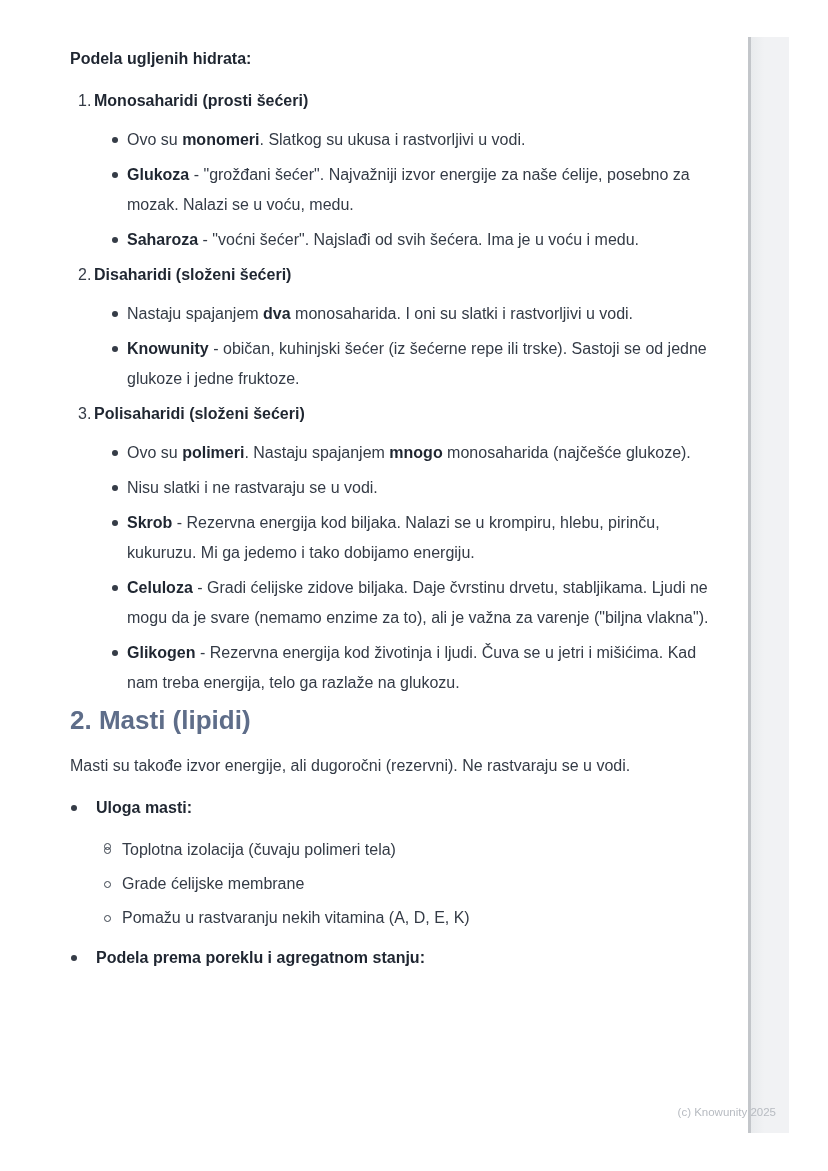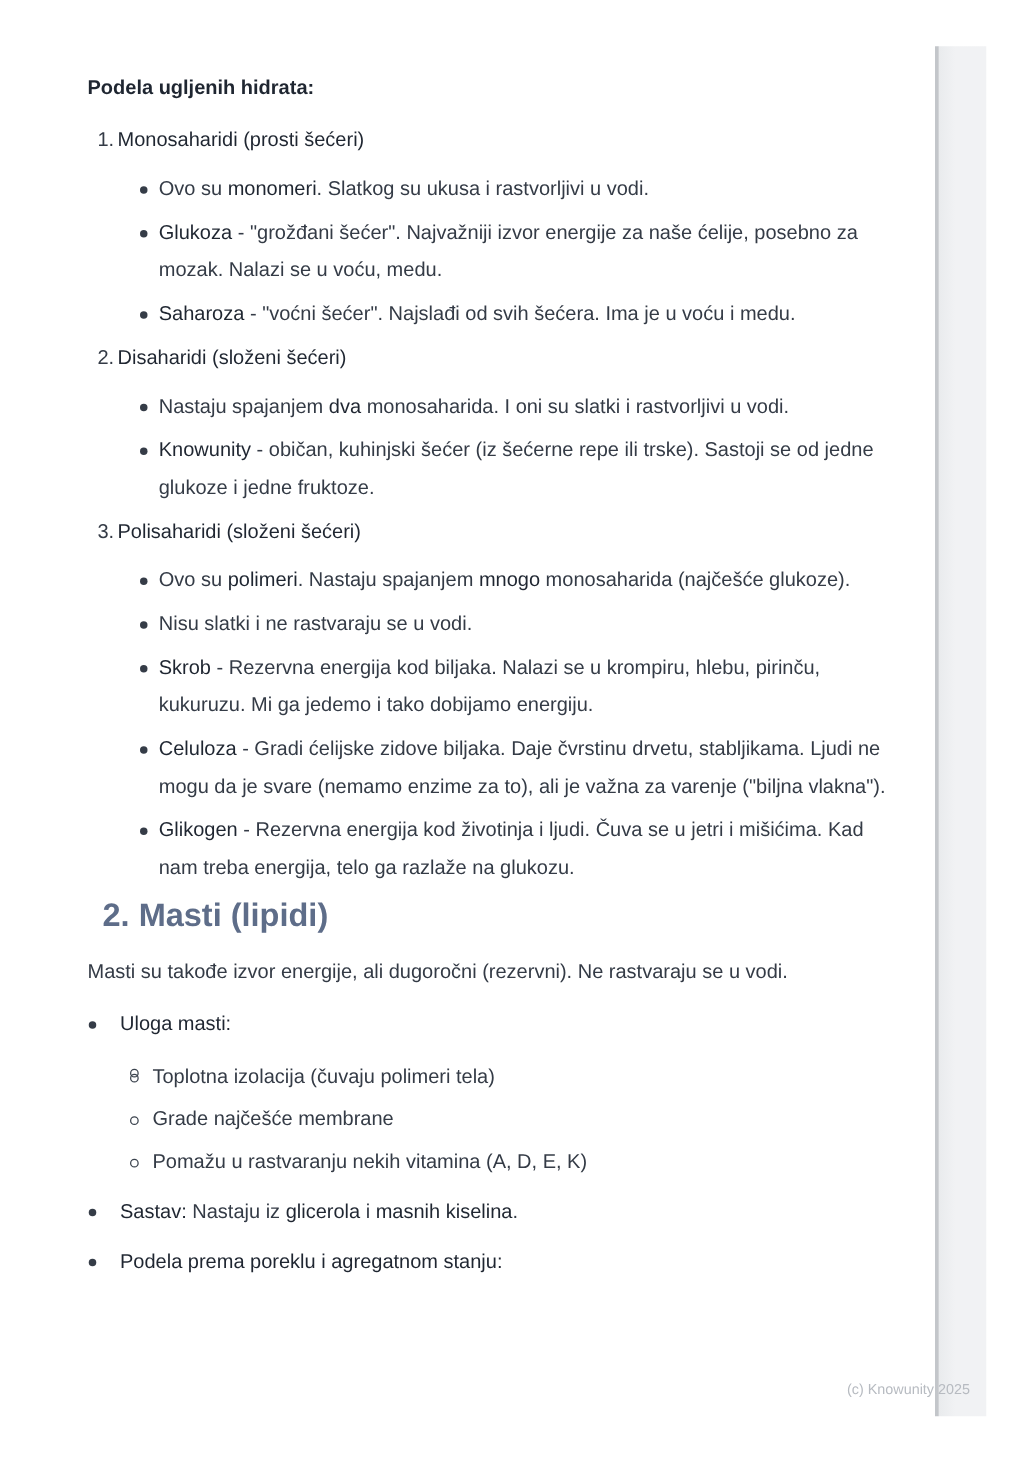--- a/index.html
+++ b/index.html
@@ -15,45 +15,45 @@
     width:828px;height:1171px;position:relative;overflow:hidden;
     background:#ffffff;
     font-family:"Liberation Sans", sans-serif;
     color:var(--text);
     -webkit-font-smoothing:antialiased;
   }
   .doc{
     position:absolute;top:40px;left:70px;width:662px;
     font-size:16px;line-height:30px;
   }
-  strong{color:var(--bold);font-weight:400;}
+  strong{color:var(--bold);font-weight:700;}
   .doc-title{
-    margin:16px 0 12px 0;font-size:16px;line-height:30px;
+    margin:4px 0 12px 0;font-size:16px;line-height:30px;
     font-weight:700;color:var(--bold);
   }
   ol.numbered{list-style:none;margin:0;padding:0;}
   ol.numbered > li{margin:0 0 5px 0;}
   .num-row{display:flex;}
   .num{flex:none;width:24px;padding-left:8px;box-sizing:border-box;color:var(--text);font-weight:400;}
-  .item-title{color:var(--bold);font-weight:400;}
+  .item-title{color:var(--bold);font-weight:700;}
   ul.bullets{list-style:none;margin:9px 0 0 0;padding:0 0 0 40px;}
   ul.bullets > li{display:flex;margin:0 0 5px 0;}
   .marker{flex:none;position:relative;}
   ul.bullets .marker{width:17px;}
   .dot::before{
     content:"";position:absolute;left:2px;top:12px;width:6px;height:6px;
     border-radius:50%;background:#353c47;
   }
   .circle::before{
     content:"";position:absolute;left:4px;top:12px;width:7px;height:7px;
     border-radius:50%;border:1.5px solid #3a424d;box-sizing:border-box;background:transparent;
   }
   .txt{flex:none;width:585px;}
   .s2-heading{
-    margin:4px 0 14px 12px;font-size:26px;line-height:34px;
+    margin:4px 0 14px 0;font-size:26px;line-height:34px;
     font-weight:600;color:var(--accent);
   }
   .intro{margin:0 0 12px 0;}
   ul.s2{list-style:none;margin:0;padding:0;}
   ul.s2 > li{margin:0 0 10px 0;}
   ul.s2 .row{display:flex;}
   ul.s2 .marker{width:26px;}
   ul.s2 .dot::before{left:1px;}
   ul.sub{list-style:none;margin:8px 0 2px 30px;padding:0;}
   ul.sub > li{display:flex;margin:0 0 4px 0;}
@@ -154,33 +154,27 @@
           <ul class="sub">
             <li>
               <span class="marker circle"></span>
             </li>
             <li>
               <span class="marker circle"></span>
               <span class="txt">Toplotna izolacija (čuvaju polimeri tela)</span>
             </li>
             <li>
               <span class="marker circle"></span>
-              <span class="txt">Grade najčešće membrane</span>
+              <span class="txt">Grade ćelijske membrane</span>
             </li>
             <li>
               <span class="marker circle"></span>
               <span class="txt">Pomažu u rastvaranju nekih vitamina (A, D, E, K)</span>
             </li>
           </ul>
-        </li>
-        <li>
-          <div class="row">
-            <span class="marker dot"></span>
-            <span class="txt"><strong>Sastav:</strong> Nastaju iz <strong>glicerola</strong> i <strong>masnih kiselina</strong>.</span>
-          </div>
         </li>
         <li>
           <div class="row">
             <span class="marker dot"></span>
             <span class="txt"><strong>Podela prema poreklu i agregatnom stanju:</strong></span>
           </div>
         </li>
       </ul>
   </section>
 </main>

